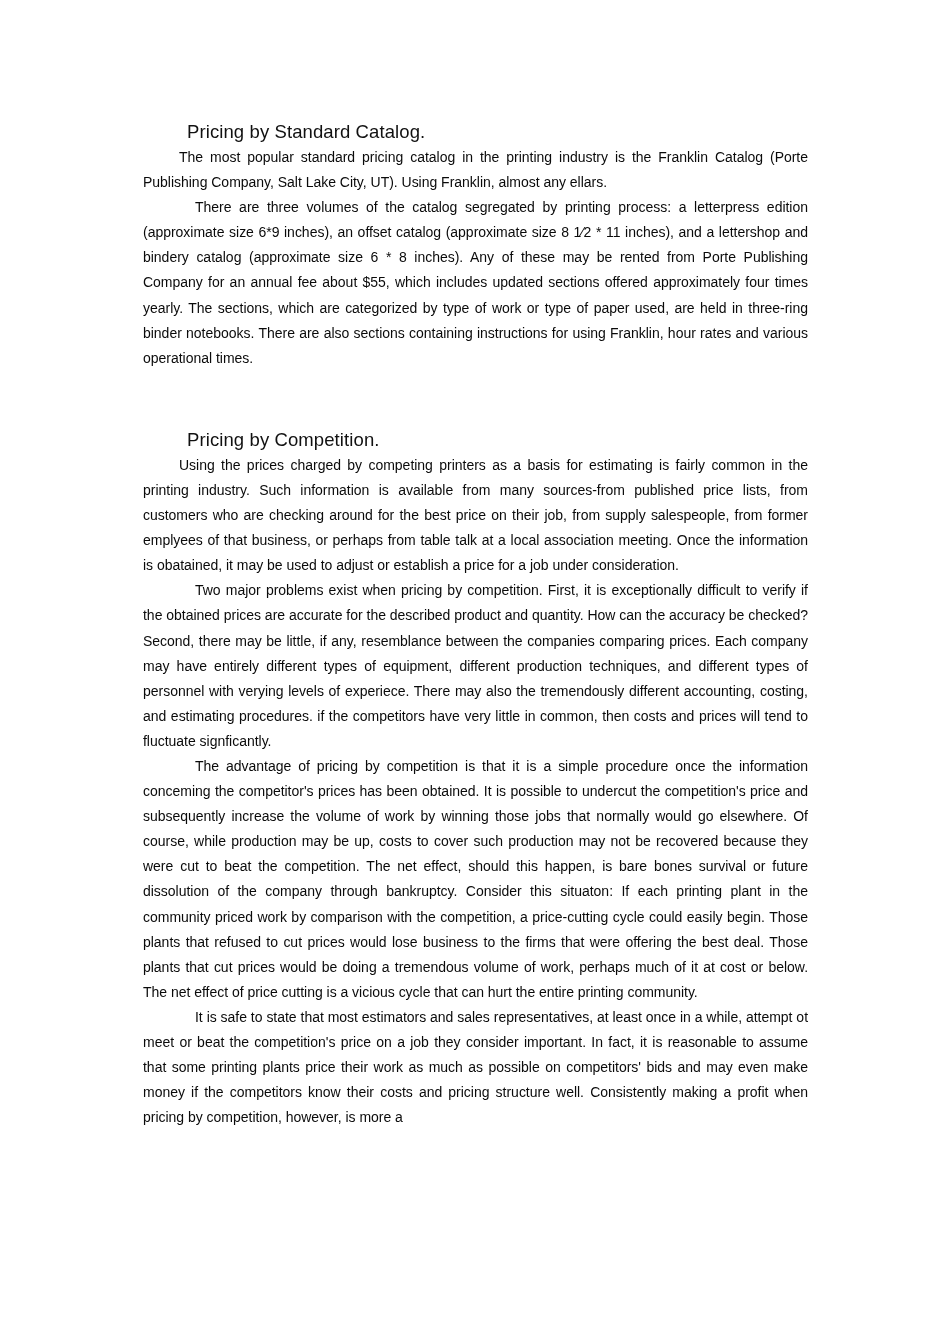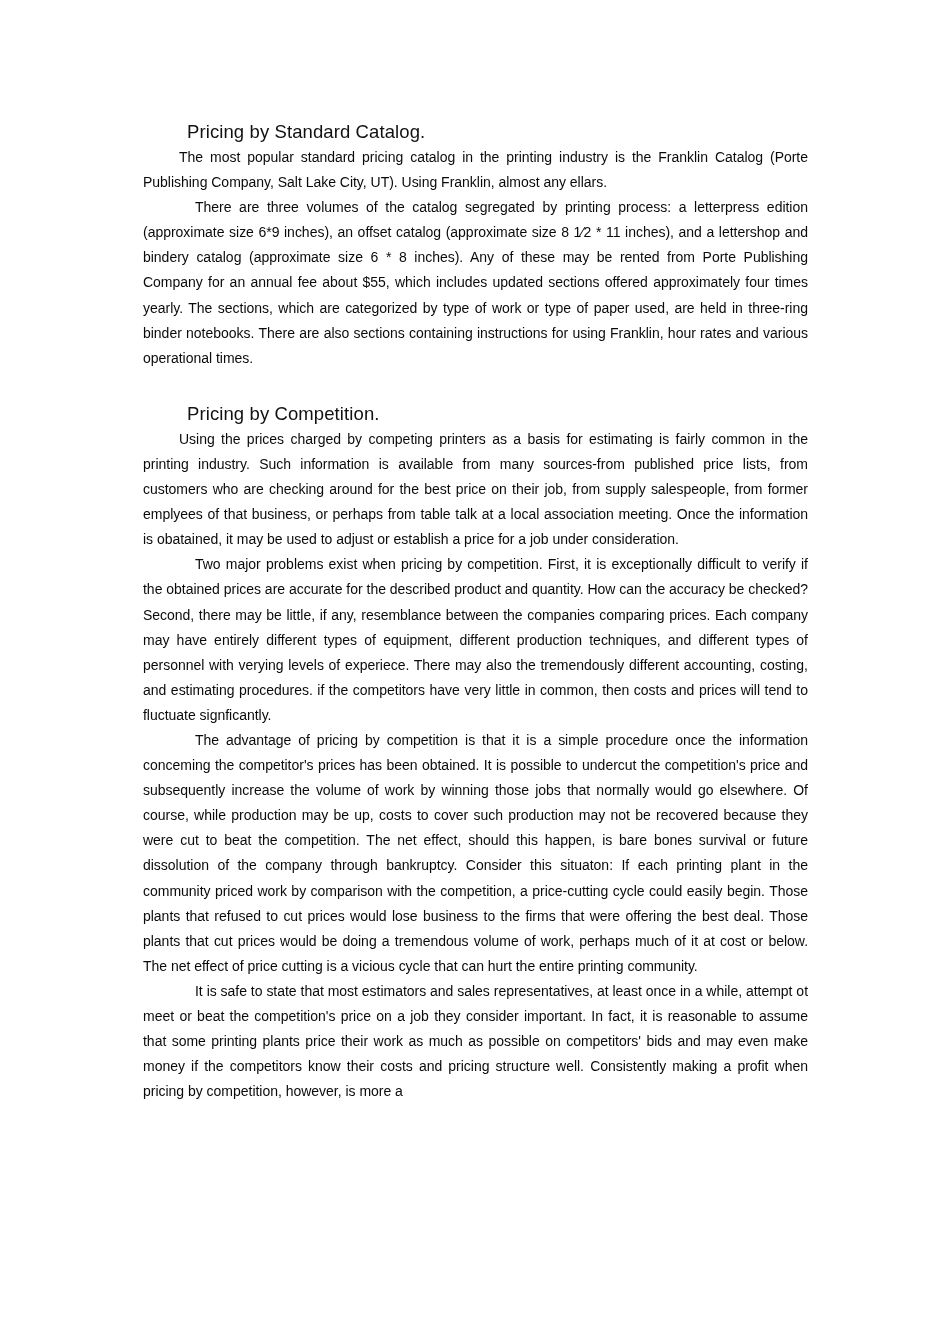--- a/index.html
+++ b/index.html
@@ -36,21 +36,21 @@
     font-weight: 400;
     line-height: 26px;
     margin: 0;
     padding: 0;
     text-indent: 44px;
     letter-spacing: 0.1px;
     color: #111111;
   }
 
   .heading-1-wrap { margin-top: 119px; }
-  .heading-2-wrap { margin-top: 30px; }
+  .heading-2-wrap { margin-top: 56px; }
 
   p.body-par {
     font-size: 14px;
     line-height: 25.1px;
     margin: 0;
     padding: 0;
     text-align: justify;
     text-justify: inter-word;
     color: #0a0a0a;
     letter-spacing: -0.02px;

